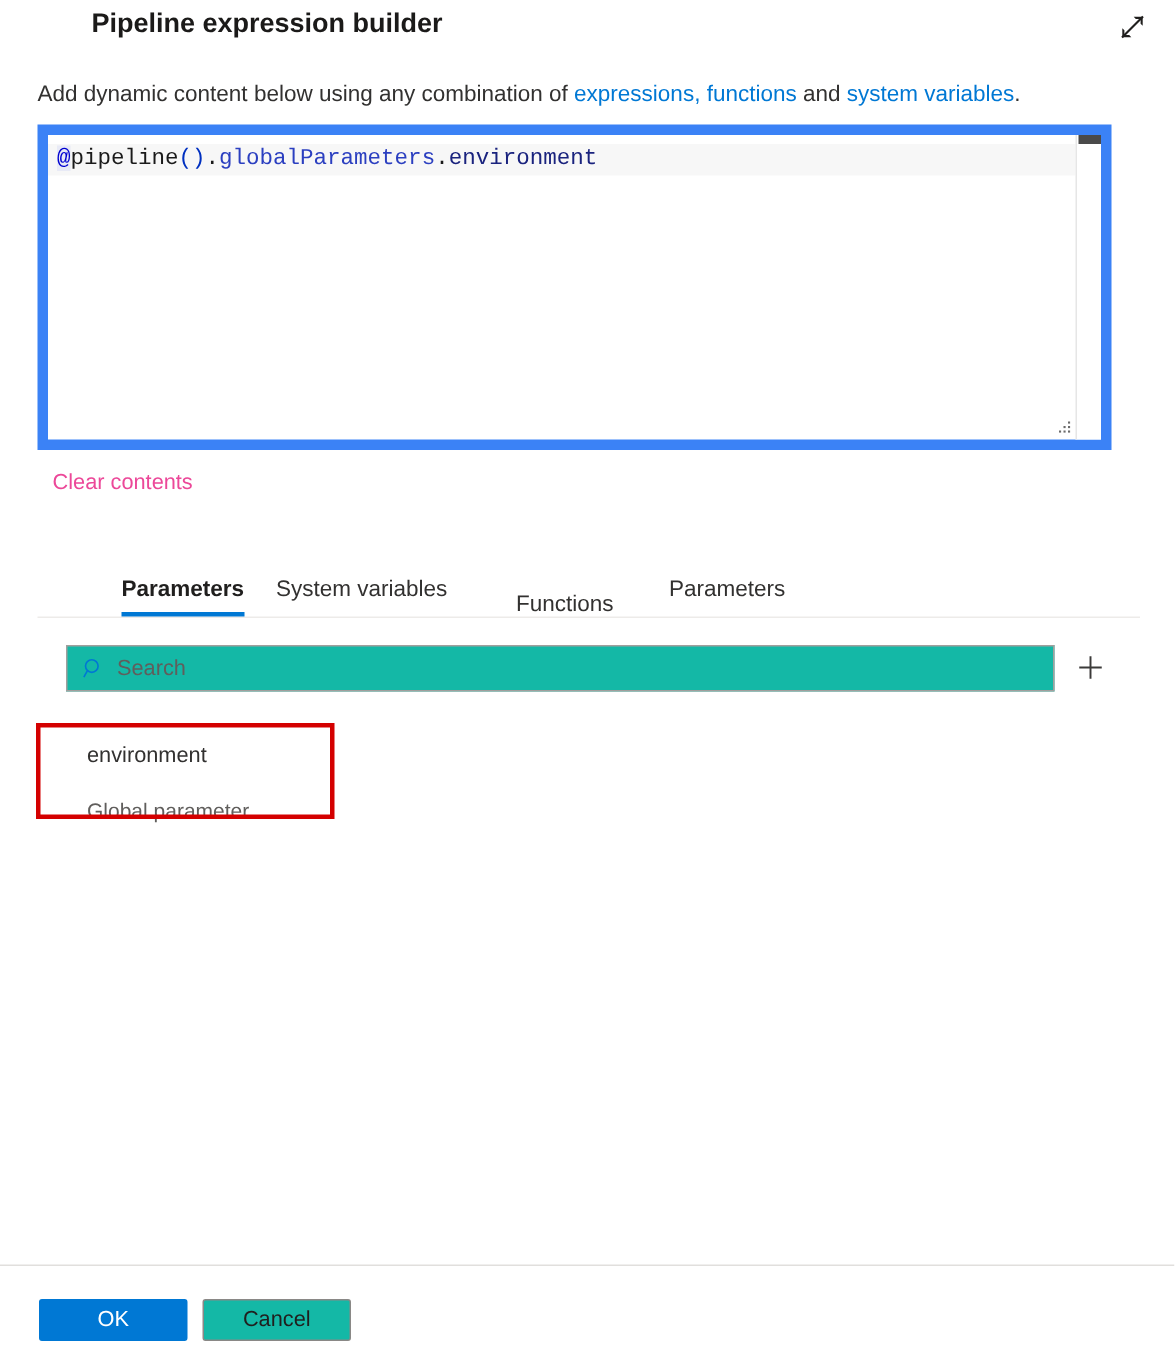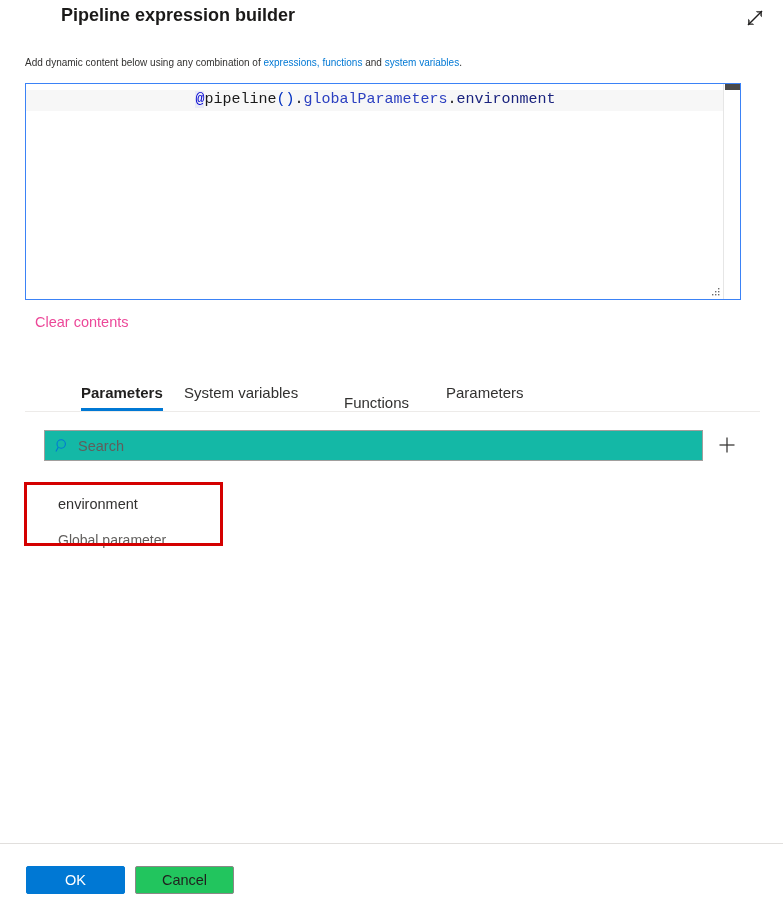--- a/index.html
+++ b/index.html
@@ -53,42 +53,41 @@
     border: none;
     padding: 0;
     cursor: pointer;
   }
 
   
   .subtitle {
     position: absolute;
     left: 25px;
     top: 53px;
-    font-size: 10px;
+    font-size: 15px;
     color: #323130;
     white-space: nowrap;
     line-height: 20px;
   }
   .subtitle a {
     color: #0078d4;
     text-decoration: none;
     cursor: pointer;
   }
 
   
   .editor-wrap {
     position: absolute;
     left: 25px;
     top: 83px;
     width: 716px;
     height: 217px;
     box-sizing: border-box;
-    border: 1px solid #3b82f6;
+    border: 7px solid #3b82f6;
     background: #ffffff;
-    text-align: center;
   }
   .editor-content {
     position: absolute;
     left: 0; top: 0;
     right: 17px;
     bottom: 0;
     padding: 6px 4px 0 6px;
     box-sizing: border-box;
     overflow: hidden;
   }
@@ -313,21 +312,21 @@
     align-items: center;
     justify-content: center;
   }
   .btn-primary {
     background: #0078d4;
     color: #ffffff;
     border: 1px solid #0078d4;
     margin-right: 10px;
   }
   .btn-secondary {
-    background: #22c55e;
+    background: #14b8a6;
     color: #201f1e;
     border: 1px solid #8a8886;
   }
 </style>
 </head>
 <body>
 
 <div class="panel">
 
   <div class="header">

